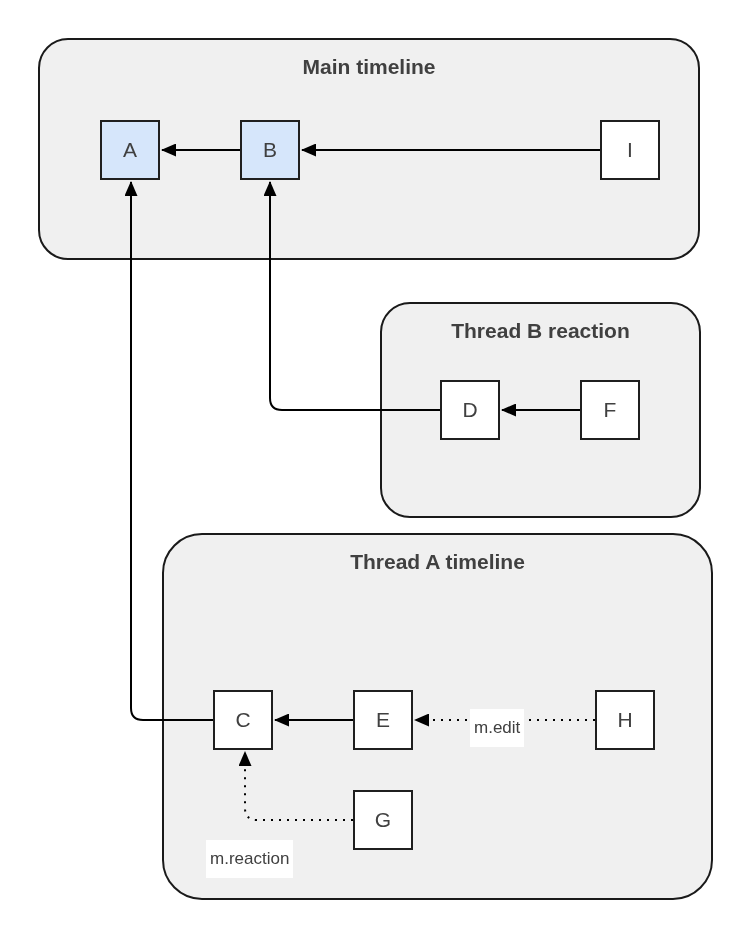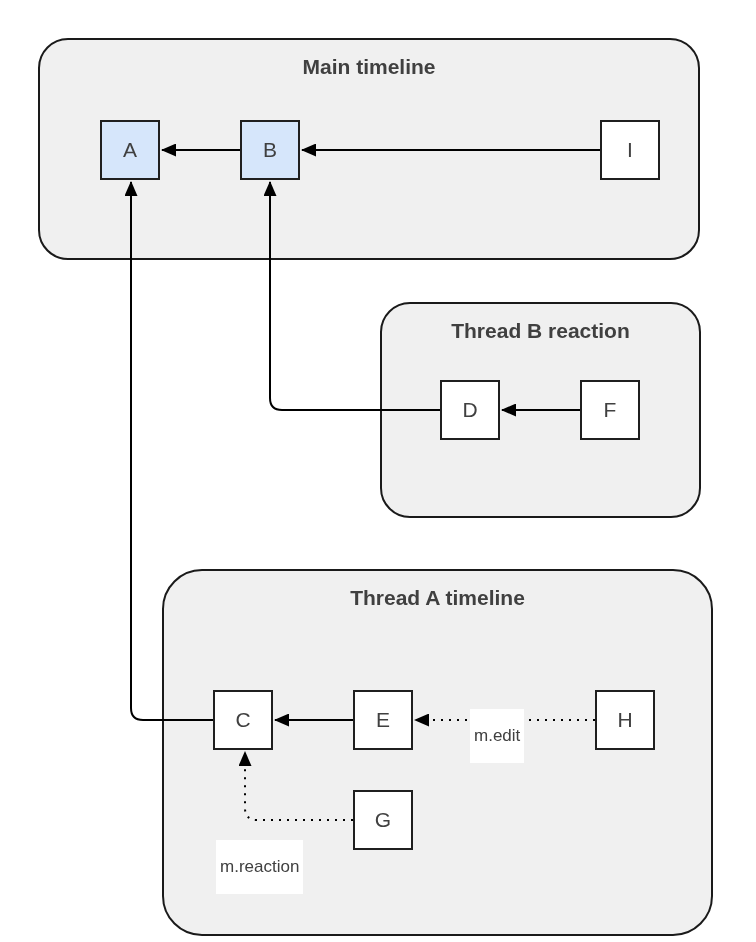--- a/index.html
+++ b/index.html
@@ -6,35 +6,35 @@
   .canvas{
     position:relative;width:756px;height:942px;background:#ffffff;
     font-family:Liberation Sans, sans-serif;color:#404040;
     overflow:hidden;
   }
   .tl-container{
     position:absolute;background:#f0f0f0;border:2px solid #1a1a1a;
     box-sizing:border-box;
   }
   .tl-container.r30{border-radius:30px;}
-  .tl-container.r40{border-radius:40px;margin-top:36px;}
+  .tl-container.r40{border-radius:40px;}
   .tl-title{
     position:absolute;top:15px;left:0;right:0;text-align:center;
     font-weight:bold;font-size:21px;
   }
   .node{
     position:absolute;width:60px;height:60px;box-sizing:border-box;
     background:#ffffff;border:2px solid #1f1f1f;
     display:flex;align-items:center;justify-content:center;
     font-size:21px;
   }
   .node.highlight{background:#d6e6fb;}
   svg.edges{position:absolute;left:0;top:0;pointer-events:none;}
   .edge-label{
-    position:absolute;background:#ffffff;padding:16px 4px;
+    position:absolute;background:#ffffff;padding:8px 4px;
     font-size:17px;line-height:22px;white-space:nowrap;
   }
 </style>
 </head>
 <body>
 
 <div class="canvas">
 
   <div class="tl-container r30" style="left:38px;top:38px;width:662px;height:222px;">
     <div class="tl-title">Main timeline</div>
@@ -66,21 +66,21 @@
     <path d="M353,720 L275,720" stroke="#000" stroke-width="2" fill="none" marker-end="url(#arrow)"></path>
 
     <path d="M213,720 L143,720 Q131,720 131,708 L131,182" stroke="#000" stroke-width="2" fill="none" marker-end="url(#arrow)"></path>
 
     <path d="M595,720 L415,720" stroke="#000" stroke-width="2" fill="none" stroke-dasharray="2 6" marker-end="url(#arrow)"></path>
 
     <path d="M353,820 L257,820 Q245,820 245,808 L245,752" stroke="#000" stroke-width="2" fill="none" stroke-dasharray="2 6" marker-end="url(#arrow)"></path>
   </svg>
 
   <div class="edge-label" style="left:470px;top:709px;">m.edit</div>
-  <div class="edge-label" style="left:216px;top:840px;">m.reaction</div>
+  <div class="edge-label" style="left:206px;top:840px;">m.reaction</div>
 
   <div class="node highlight" style="left:100px;top:120px;">A</div>
   <div class="node highlight" style="left:240px;top:120px;">B</div>
   <div class="node" style="left:600px;top:120px;">I</div>
   <div class="node" style="left:440px;top:380px;">D</div>
   <div class="node" style="left:580px;top:380px;">F</div>
   <div class="node" style="left:213px;top:690px;">C</div>
   <div class="node" style="left:353px;top:690px;">E</div>
   <div class="node" style="left:595px;top:690px;">H</div>
   <div class="node" style="left:353px;top:790px;">G</div>

